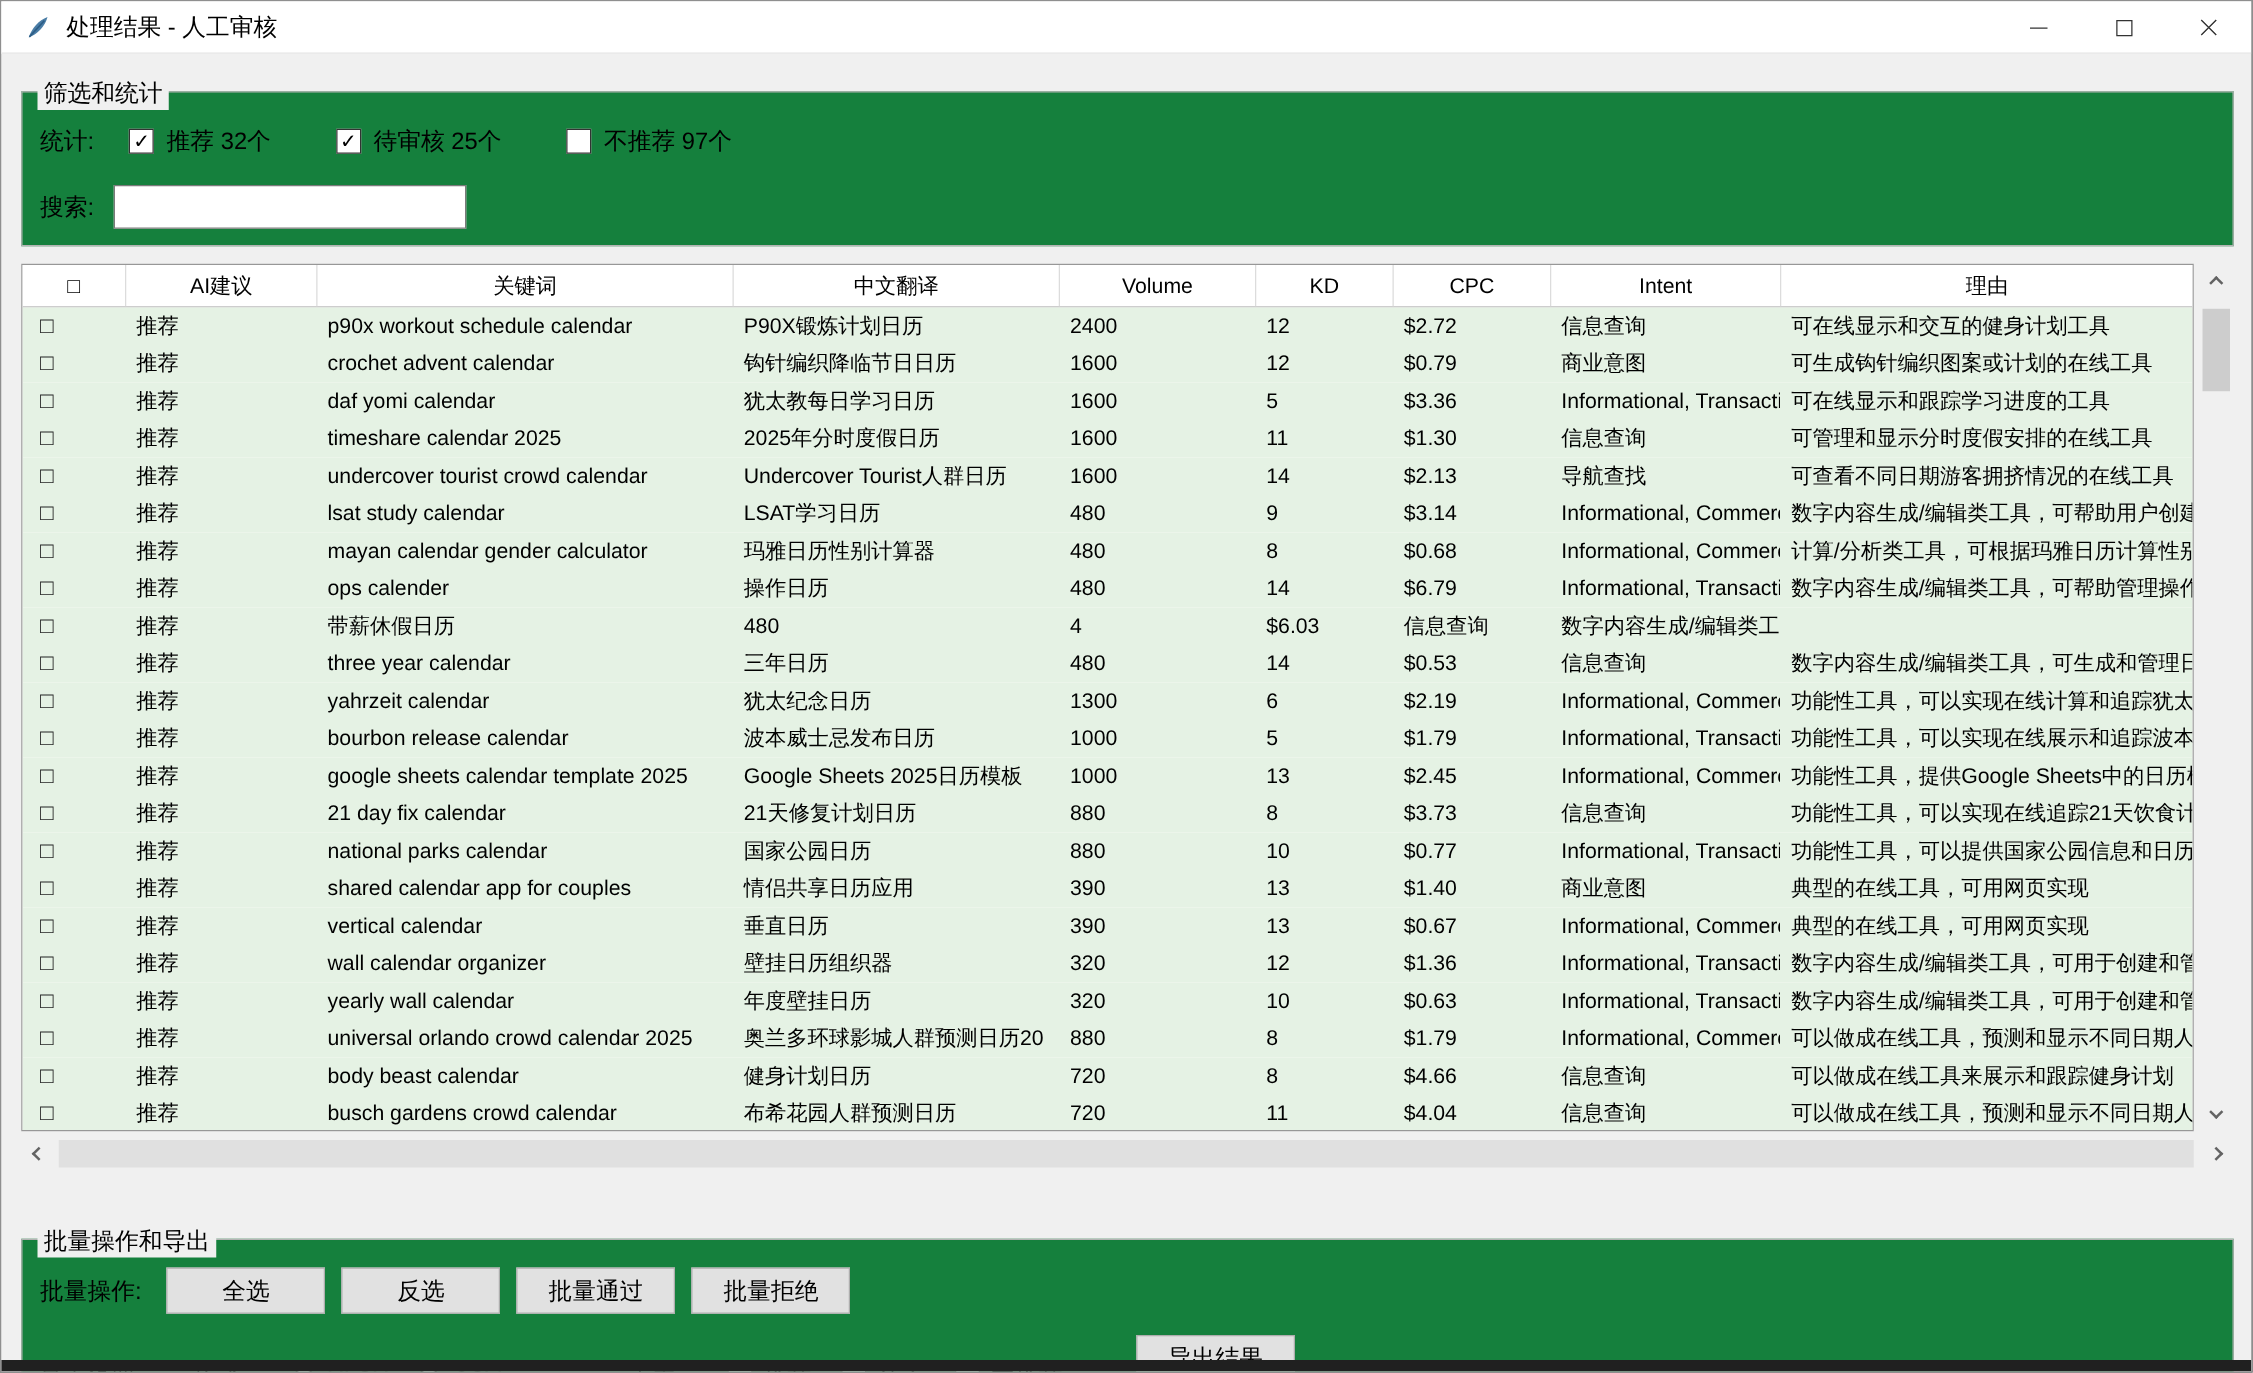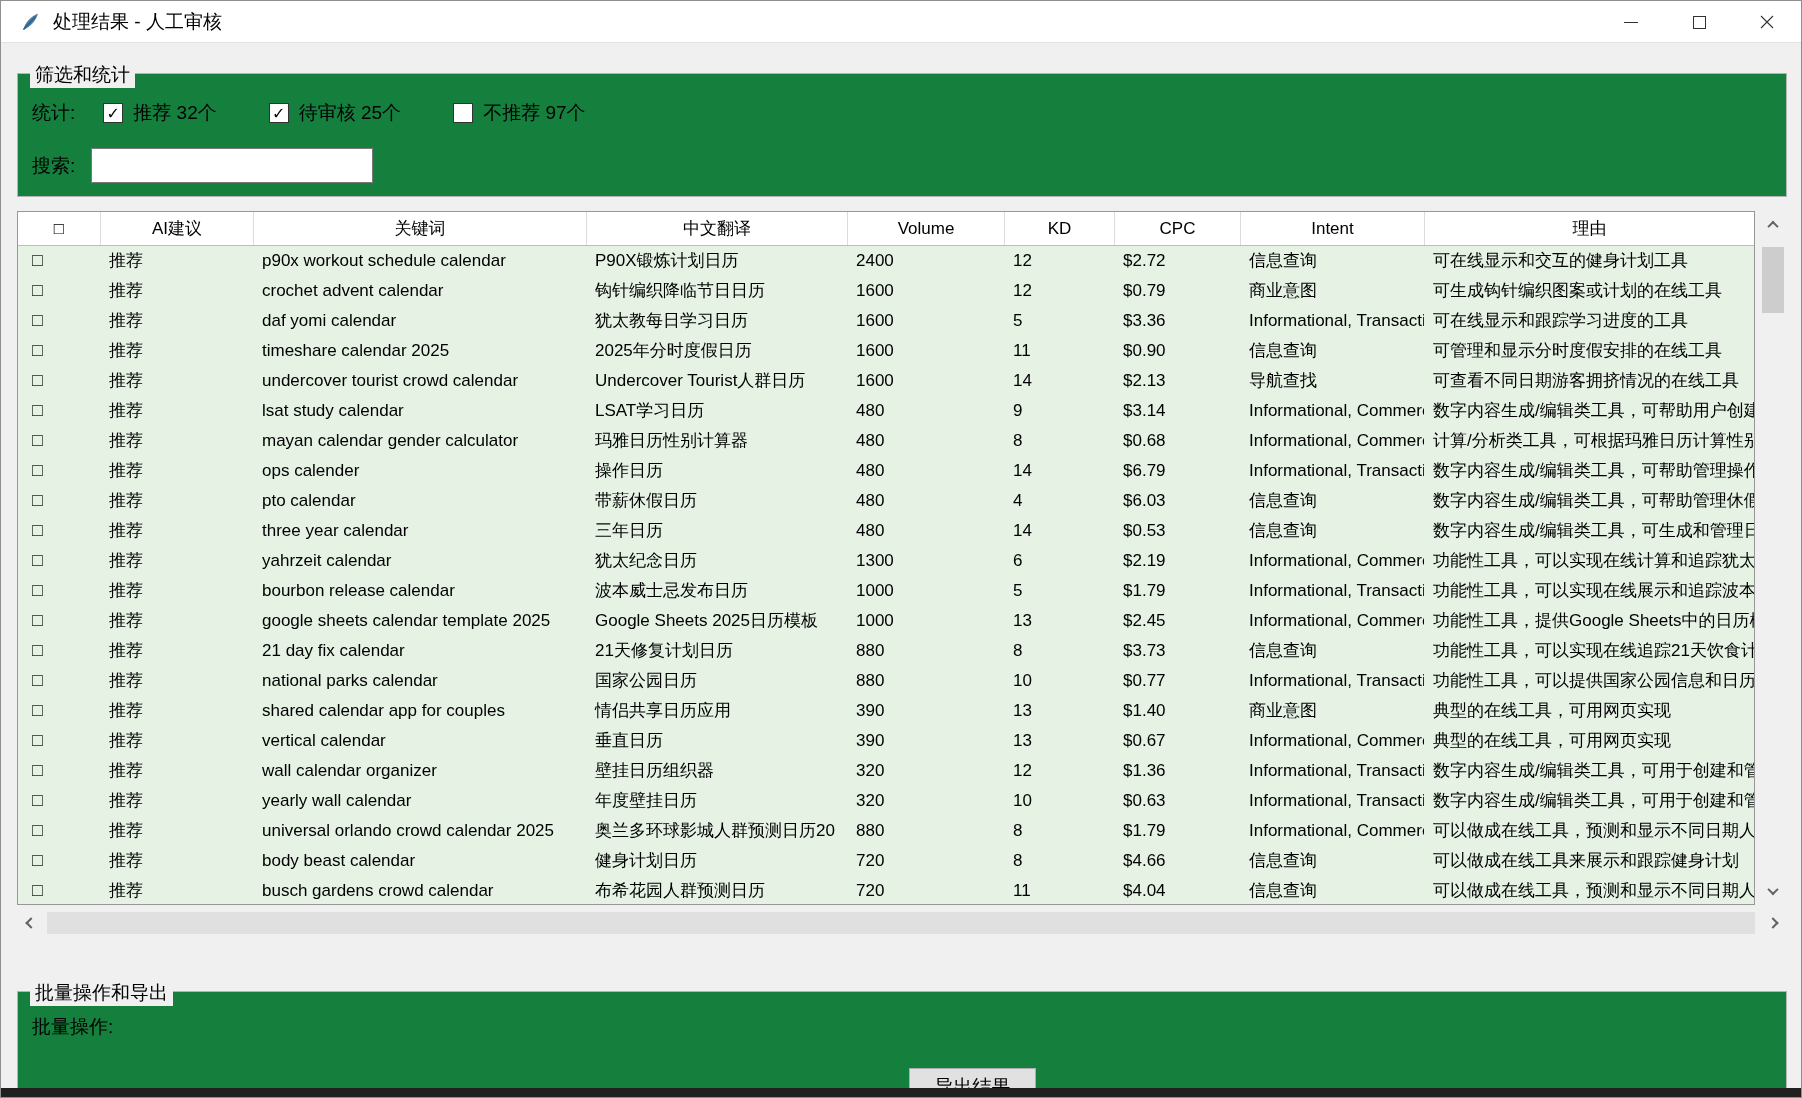--- a/index.html
+++ b/index.html
@@ -154,21 +154,21 @@
           <div class="td intent">Informational, Transactional</div>
           <div class="td reason">可在线显示和跟踪学习进度的工具</div>
         </div>
         <div class="trow">
           <div class="td check">□</div>
           <div class="td ai">推荐</div>
           <div class="td keyword">timeshare calendar 2025</div>
           <div class="td translation">2025年分时度假日历</div>
           <div class="td volume">1600</div>
           <div class="td kd">11</div>
-          <div class="td cpc">$0.90</div>
+          <div class="td cpc">$1.30</div>
           <div class="td intent">信息查询</div>
           <div class="td reason">可管理和显示分时度假安排的在线工具</div>
         </div>
         <div class="trow">
           <div class="td check">□</div>
           <div class="td ai">推荐</div>
           <div class="td keyword">undercover tourist crowd calendar</div>
           <div class="td translation">Undercover Tourist人群日历</div>
           <div class="td volume">1600</div>
           <div class="td kd">14</div>
@@ -205,21 +205,20 @@
           <div class="td translation">操作日历</div>
           <div class="td volume">480</div>
           <div class="td kd">14</div>
           <div class="td cpc">$6.79</div>
           <div class="td intent">Informational, Transactional</div>
           <div class="td reason">数字内容生成/编辑类工具，可帮助管理操作</div>
         </div>
         <div class="trow">
           <div class="td check">□</div>
           <div class="td ai">推荐</div>
-          <div class="td keyword">pto calendar</div>
           <div class="td translation">带薪休假日历</div>
           <div class="td volume">480</div>
           <div class="td kd">4</div>
           <div class="td cpc">$6.03</div>
           <div class="td intent">信息查询</div>
           <div class="td reason">数字内容生成/编辑类工具，可帮助管理休假</div>
         </div>
         <div class="trow">
           <div class="td check">□</div>
           <div class="td ai">推荐</div>
@@ -383,20 +382,26 @@
     <div class="h-thumb" style="left:30px;width:1708px;"></div>
     <div class="sb-btn" style="right:0;top:0;width:28px;height:28px;">
         <span class="chev right"></span>
       </div>
   </div>
 
   <div class="groupbox" id="batch-box">
     <span class="gb-label">批量操作和导出</span>
     <div class="batch-row1">
       <span class="row-label">批量操作:</span>
+      <span id="batch-buttons" style="display:flex;">
+          <div class="btn">全选</div>
+          <div class="btn">反选</div>
+          <div class="btn">批量通过</div>
+          <div class="btn">批量拒绝</div>
+        </span>
     </div>
     <div class="batch-row2">
       <span class="row-label">导出设置:</span>
       <span class="row-label">格式</span>
       <span id="format-radios" style="display:flex;">
           <span class="radio-item">
             <span class="radio-circle"></span>
             <span>XLSX</span>
           </span>
           <span class="radio-item">

